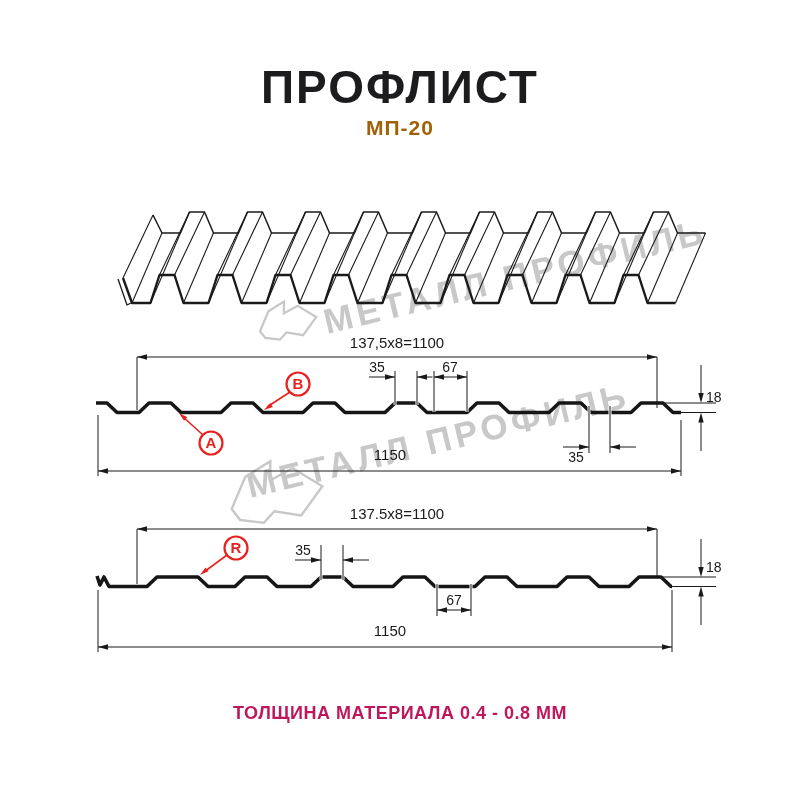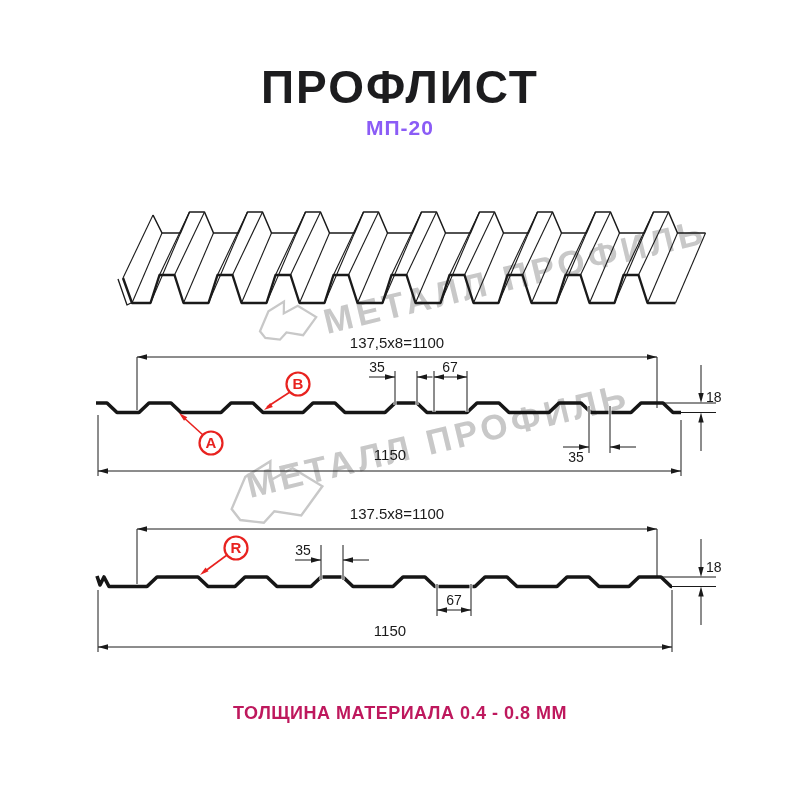--- a/index.html
+++ b/index.html
@@ -1,20 +1,20 @@
 <!DOCTYPE html>
 <html><head>
 <meta charset="utf-8">
 <style>
   html,body{margin:0;padding:0;background:#ffffff;width:800px;height:800px;overflow:hidden;}
   #page{position:relative;width:698px;height:800px;font-family:"Liberation Sans",sans-serif;}
   .title{position:absolute;left:0;top:60px;width:800px;text-align:center;
          font-size:46px;font-weight:bold;letter-spacing:2px;color:#1c1c1e;}
   .subtitle{position:absolute;left:0;top:116px;width:800px;text-align:center;
-         font-size:21px;font-weight:bold;letter-spacing:1px;color:#8b5cf6;}
+         font-size:21px;font-weight:bold;letter-spacing:1px;color:#a16207;}
   .footer{position:absolute;left:0;top:703px;width:800px;text-align:center;
          font-size:18px;font-weight:bold;letter-spacing:0.5px;color:#be185d;}
   svg text{font-family:"Liberation Sans",sans-serif;}
   .dim{font-size:15px;fill:#1a1a1a;}
   .dimS{font-size:14px;fill:#1a1a1a;}
   .redL{font-size:15px;font-weight:bold;}
   .wmT{font-size:35px;font-weight:bold;letter-spacing:4px;}
 </style>
 </head>
 <body>

